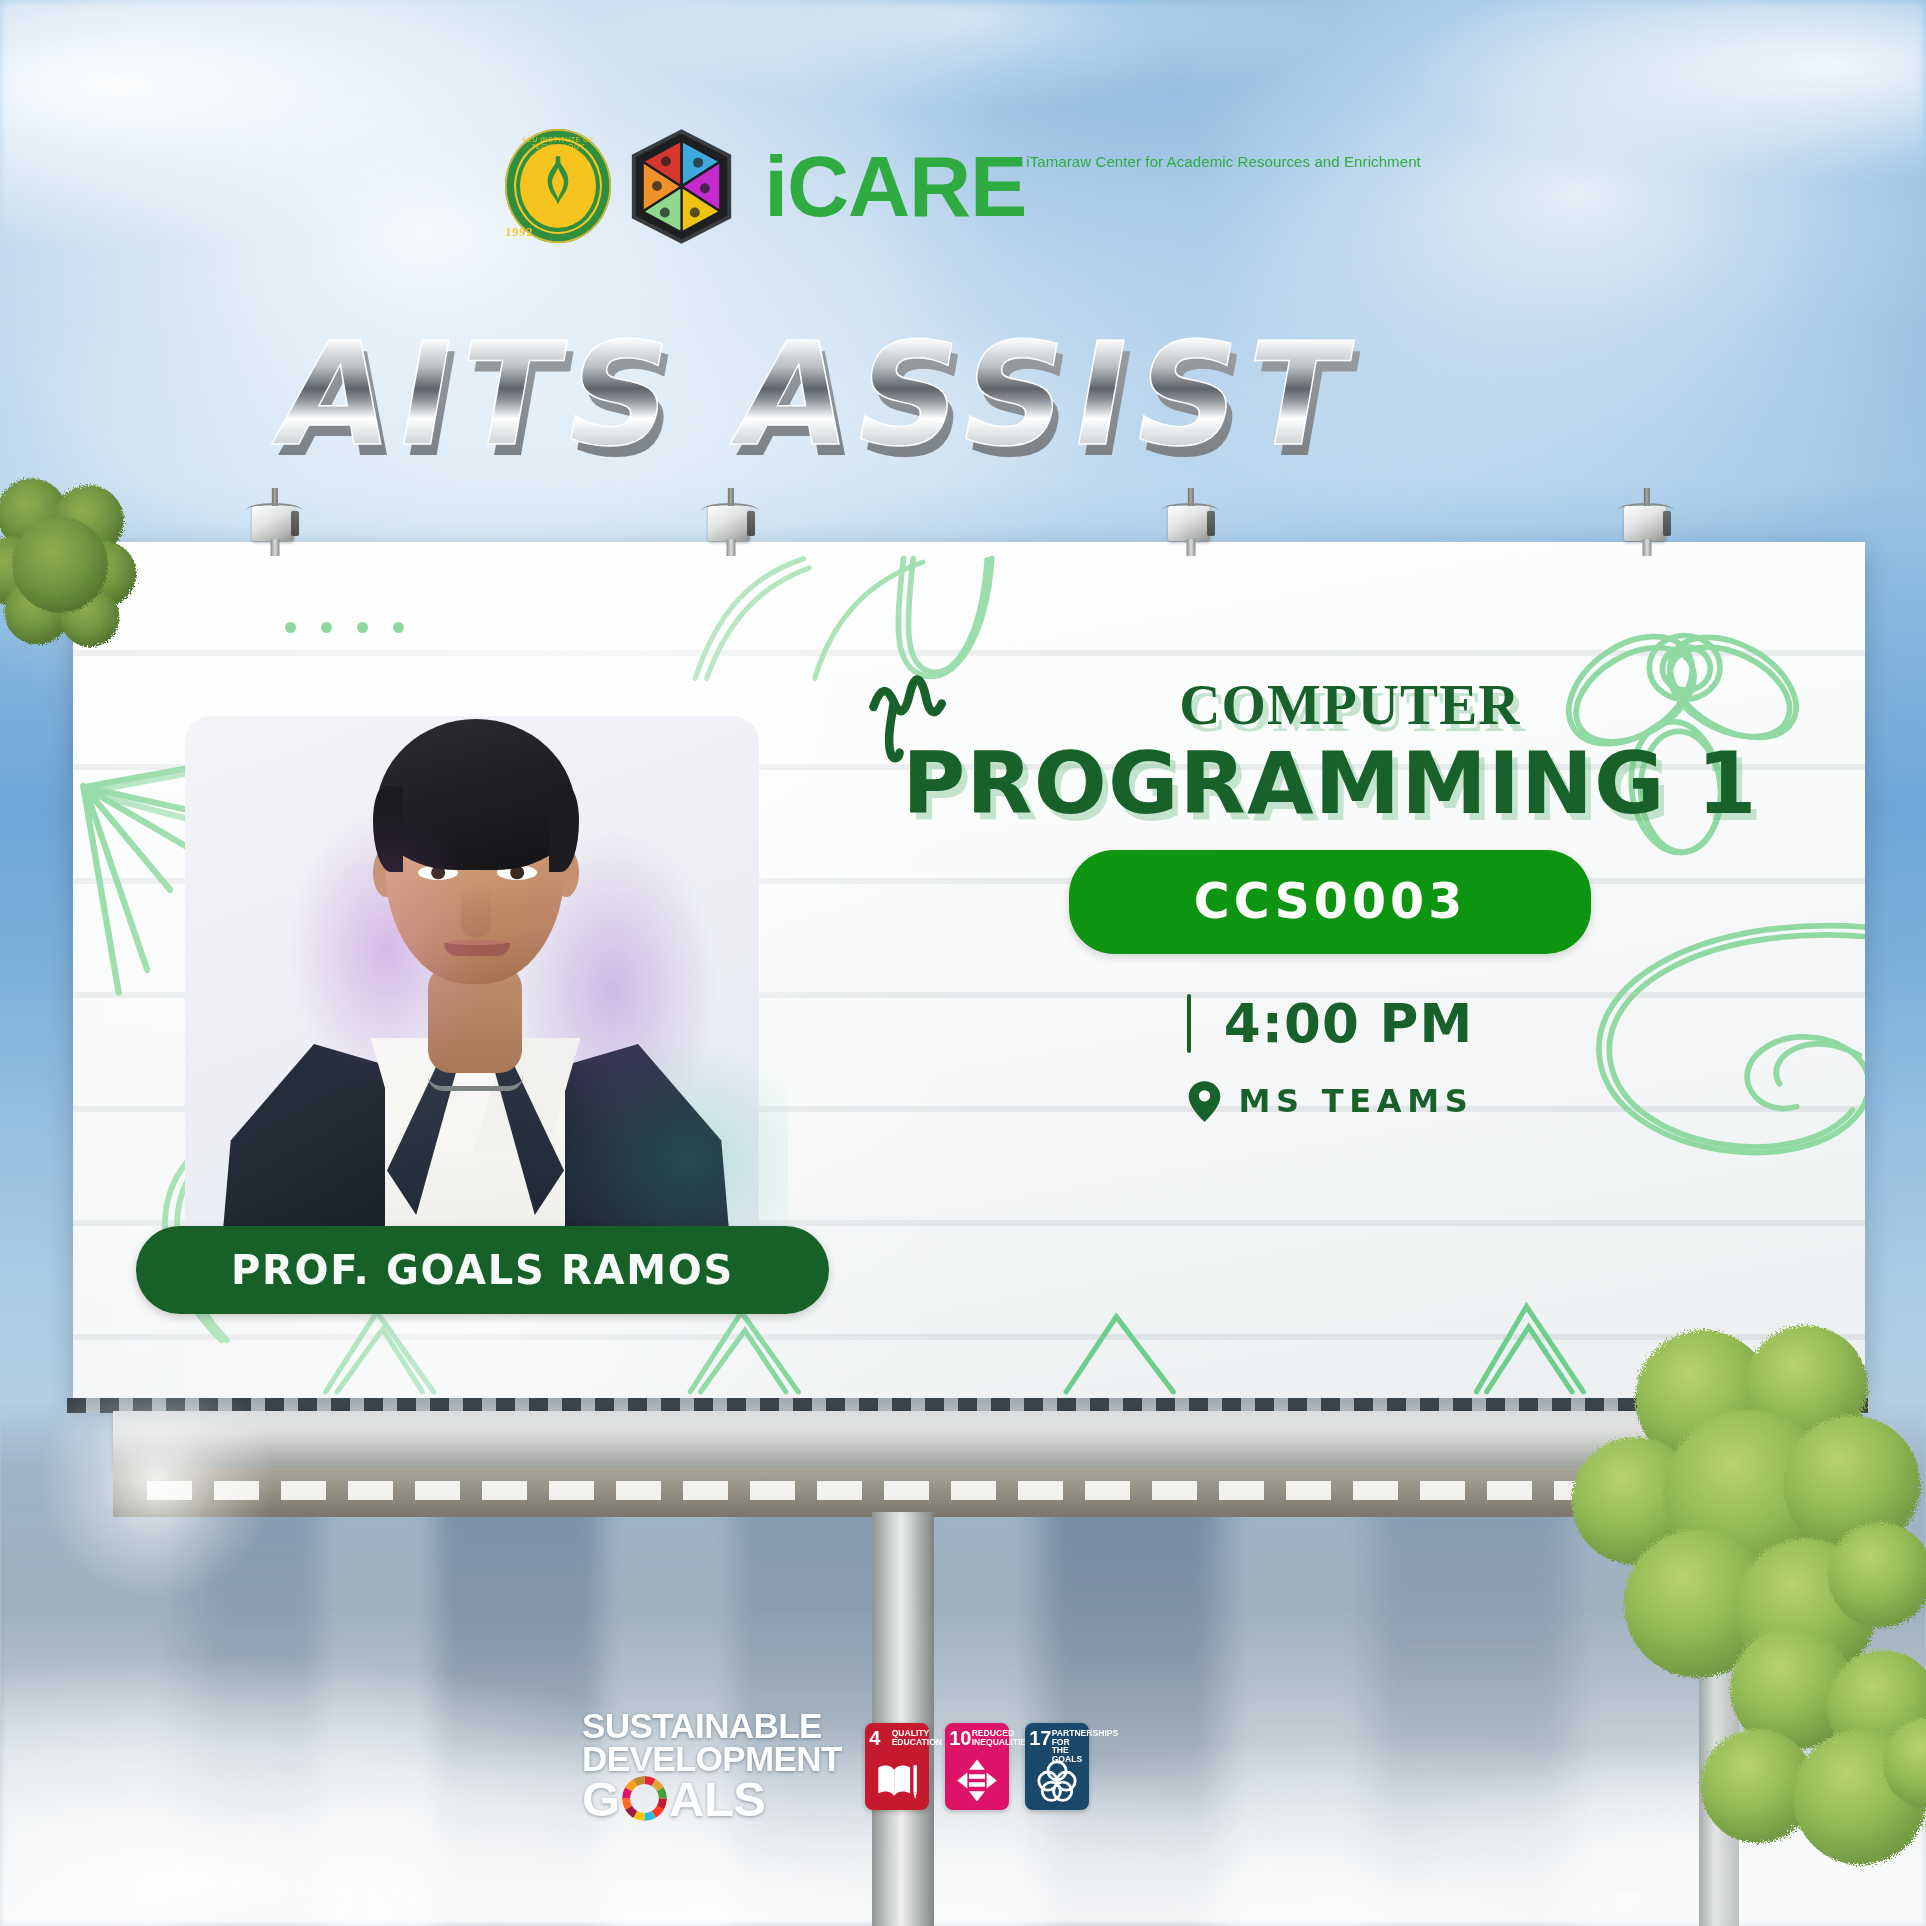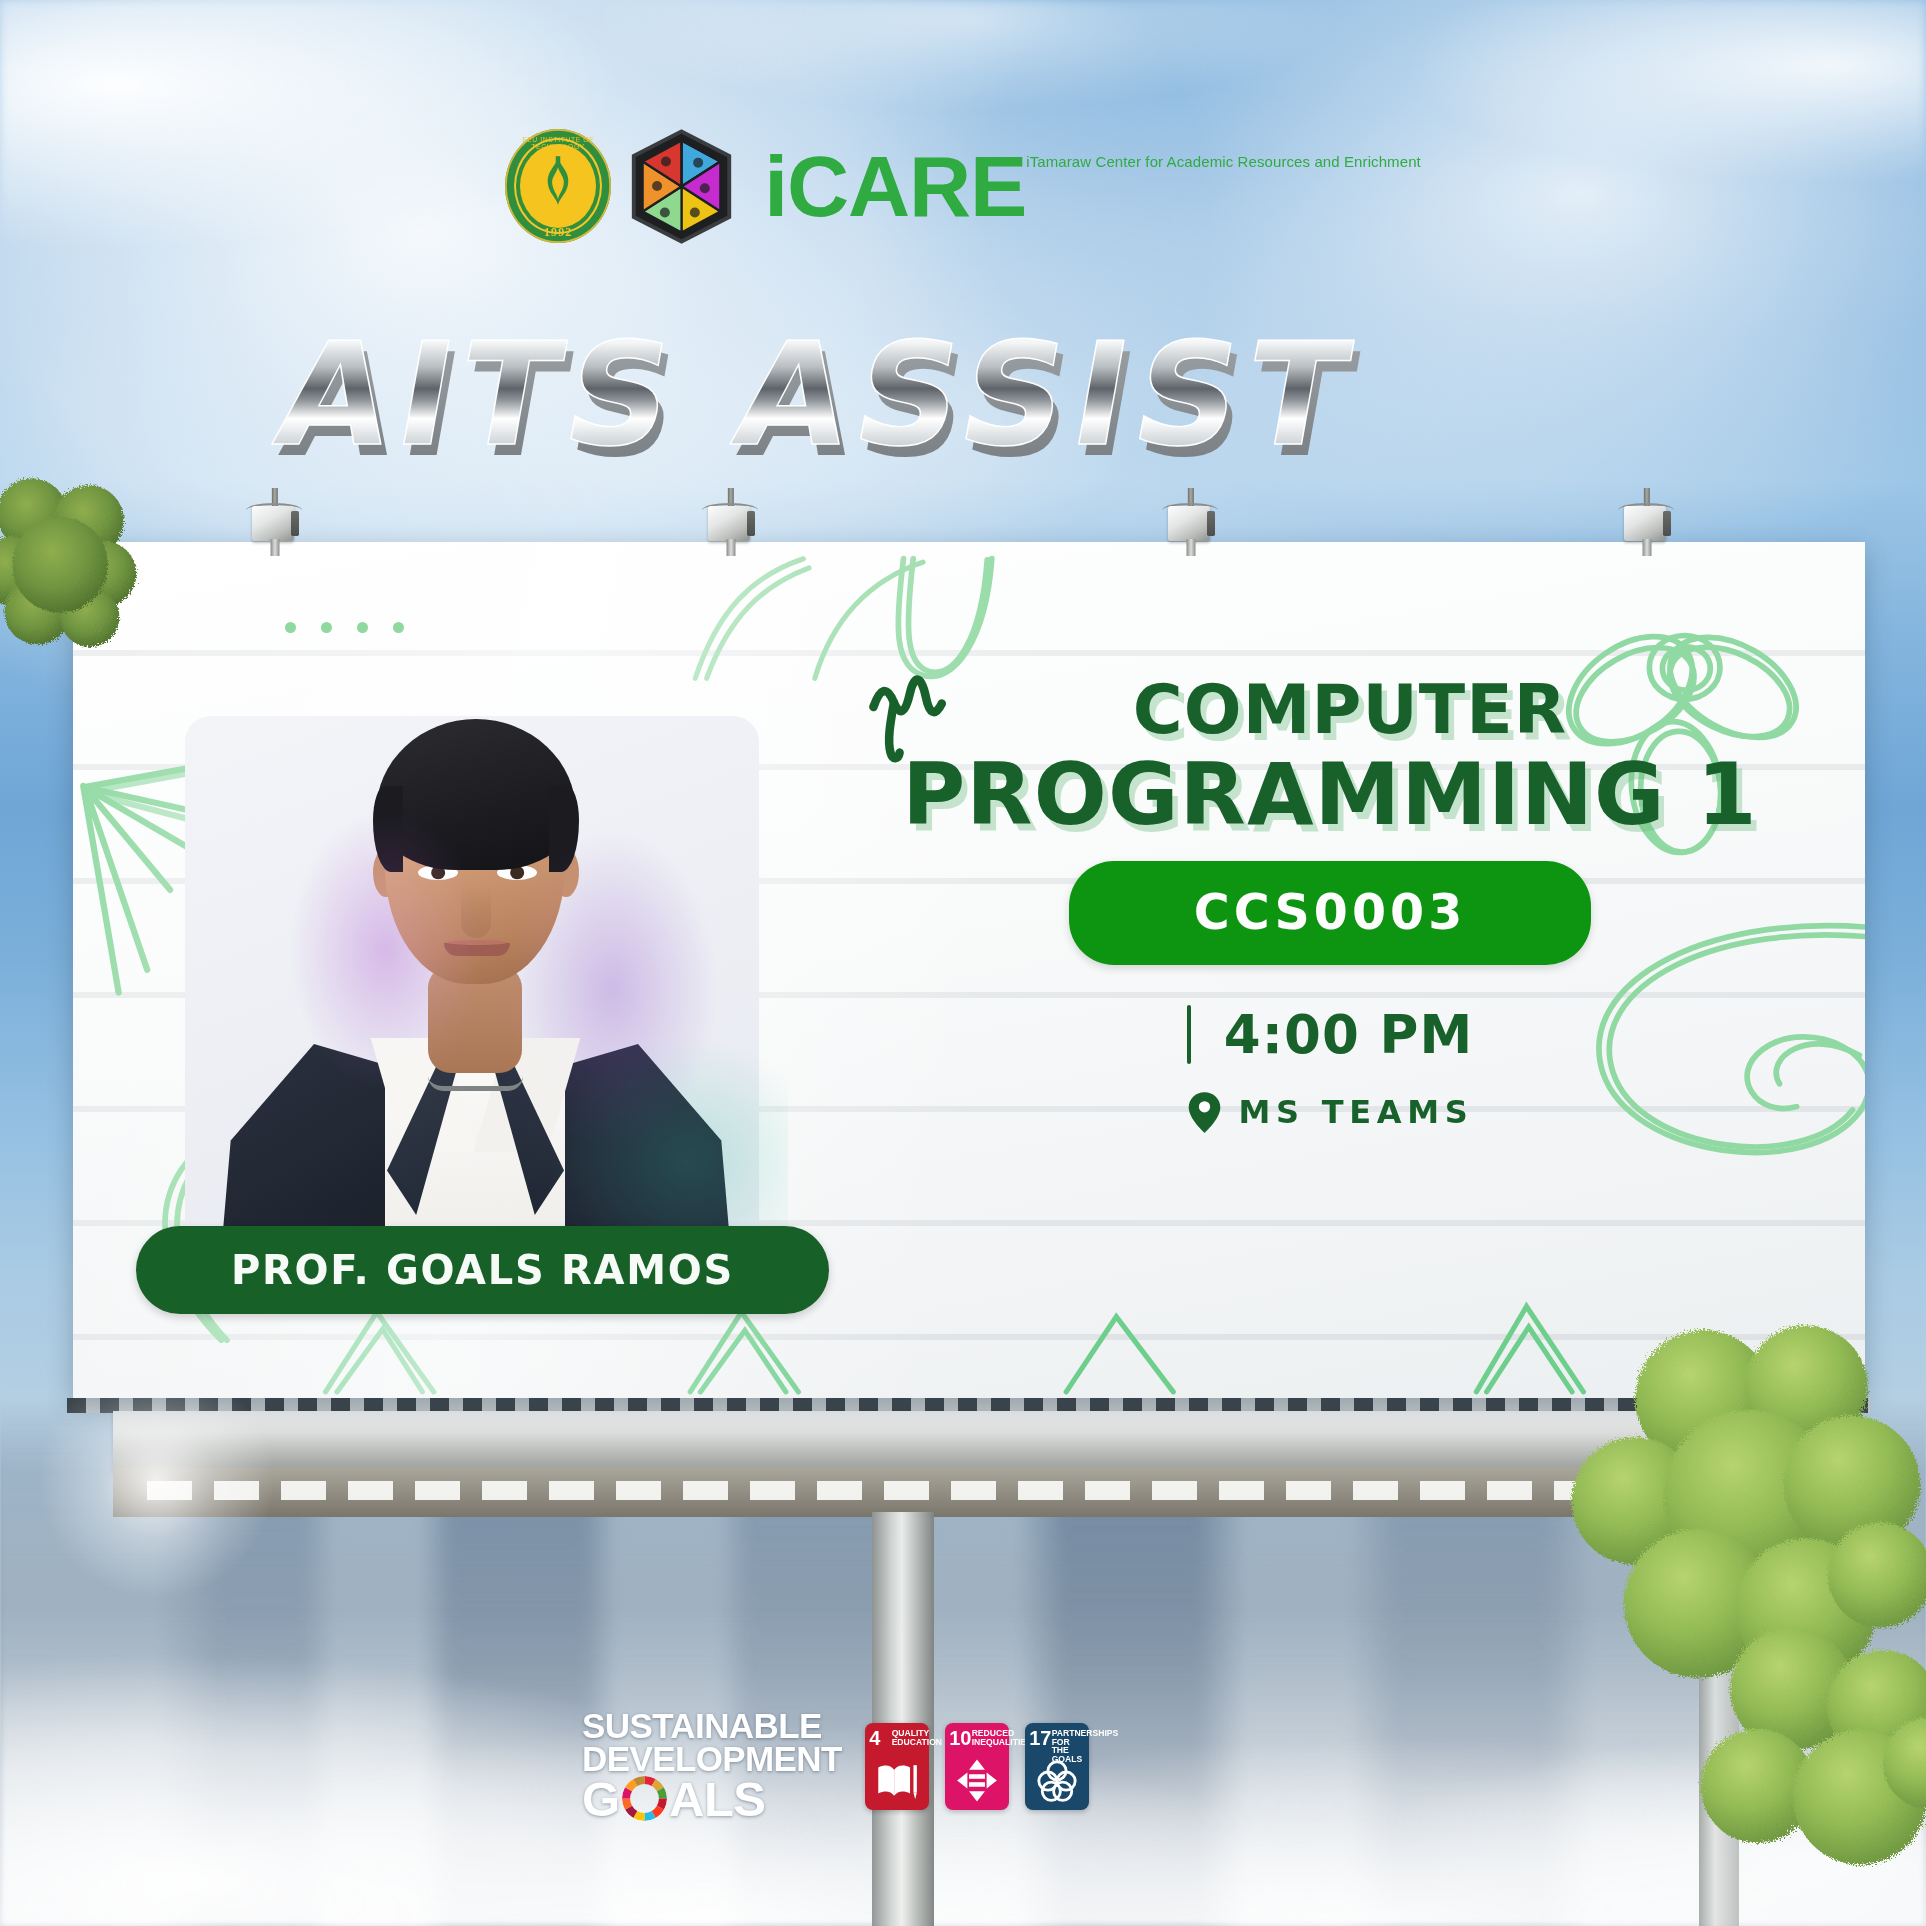--- a/index.html
+++ b/index.html
@@ -52,21 +52,21 @@
   
   .logo-row{position:absolute;top:123px;left:0;right:0;height:126px;
     display:flex;align-items:center;justify-content:center;gap:15px;z-index:30;}
   .feu-seal{width:106px;height:114px;position:relative;}
   .feu-seal .ring{position:absolute;inset:0;border-radius:50%;
     background:#2f8f3e;box-shadow:0 0 0 1.7px #d8b93a inset;}
   .feu-seal .ring2{position:absolute;inset:9px;border-radius:50%;border:2.3px solid #f4c62a;}
   .feu-seal .core{position:absolute;inset:15px;border-radius:50%;background:#f5c41f;}
   .feu-seal .torch{position:absolute;left:50%;top:24%;transform:translateX(-50%);
     width:43px;height:57px;}
-  .feu-seal .yr{position:absolute;left:0;right:0;bottom:3.4px;text-align:center;
+  .feu-seal .yr{position:absolute;left:0;right:0;bottom:3.4px;text-align:left;
     font-size:12px;font-weight:bold;color:#f4c62a;letter-spacing:1.1px;
     font-family:"Liberation Serif",serif;margin-top:26px;}
   .feu-seal .arc{position:absolute;left:0;right:0;top:6.8px;text-align:center;
     font-size:6.8px;color:#f4c62a;letter-spacing:0.6px;opacity:.95;}
 
   .aits-hex{width:111px;height:117px;position:relative;}
   .aits-hex svg{width:100%;height:100%;display:block;}
 
   .icare{display:flex;flex-direction:row;align-items:flex-start;margin-left:12px;}
   .icare-word{font-size:86px;font-weight:bold;color:#2fab42;line-height:.82;
@@ -184,21 +184,21 @@
     box-shadow:0 3.4px 9px rgba(0,0,0,.18);}
   .prof-pill span{color:#f7fbf7;font-size:40px;font-weight:bold;letter-spacing:1.7px;
     font-family:"DejaVu Sans",sans-serif;}
 
   
   .info{position:absolute;left:828px;top:676px;width:1004px;z-index:26;text-align:center;}
   .crown{position:absolute;left:34px;top:-8.6px;width:114px;height:100px;}
   .course-title{color:#18612b;font-weight:bold;letter-spacing:1.1px;line-height:1.0;
     font-family:"DejaVu Sans",sans-serif;
     text-shadow:5.7px 6.8px 0 rgba(110,190,130,.38);}
-  .ct1{font-size:68px;margin-left:40px;}
+  .ct1{font-size:57px;margin-left:40px;font-family:Liberation Serif, serif;}
   .ct2{font-size:86px;margin-top:6.8px;}
   .code-pill{margin:24px auto 0;width:522px;height:104px;border-radius:45px;background:#0d9410;
     display:flex;align-items:center;justify-content:center;
     box-shadow:0 3.4px 9px rgba(0,0,0,.14);}
   .code-pill span{color:#fdfefd;font-size:49px;font-weight:bold;letter-spacing:4px;
     font-family:"DejaVu Sans",sans-serif;}
   .when{margin-top:39px;display:flex;align-items:center;justify-content:center;gap:33px;
     color:#18612b;font-weight:bold;font-family:"DejaVu Sans",sans-serif;}
   .when .dt{font-size:53px;letter-spacing:1.1px;}
   .when .bar{width:4px;height:59px;background:#18612b;border-radius:2.3px;}

